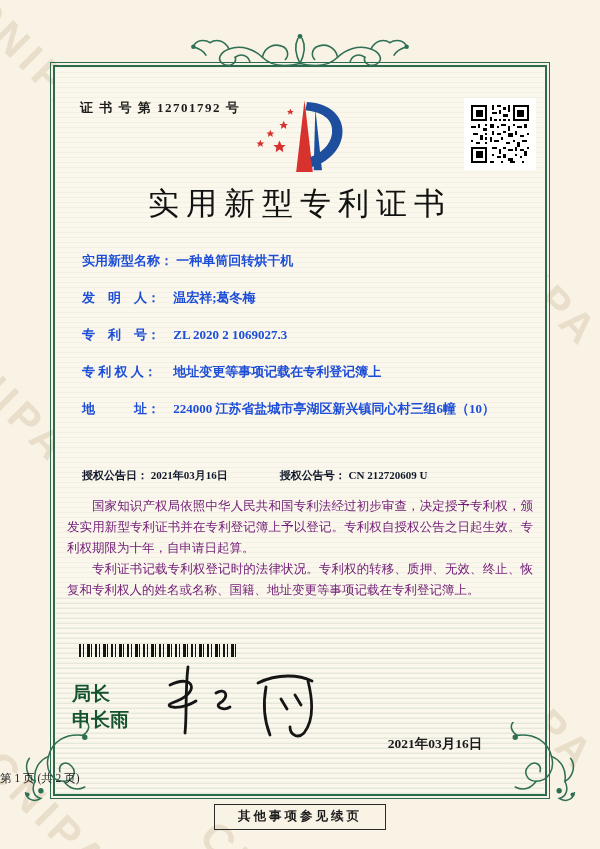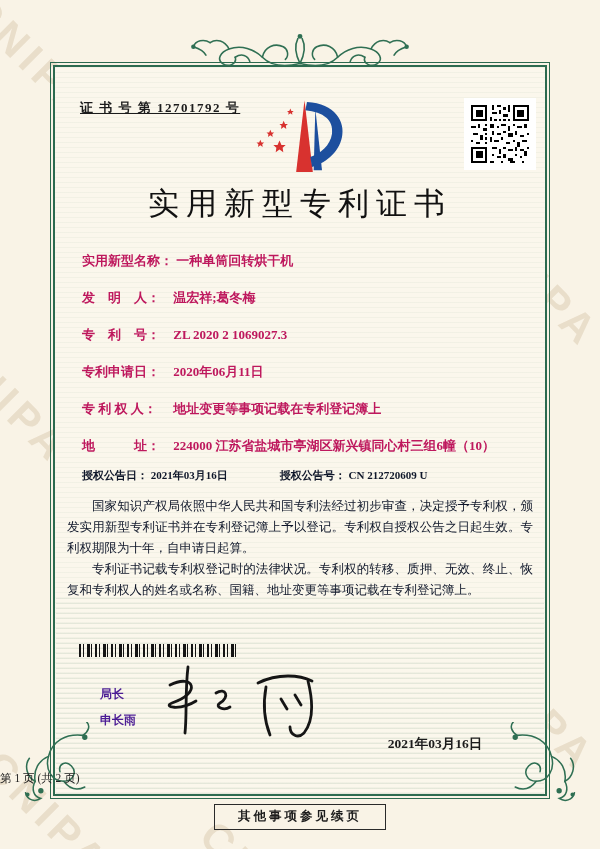--- a/index.html
+++ b/index.html
@@ -17,47 +17,47 @@
          border:1px solid #2c6b50;padding:2px;}
   .frame-inner{width:100%;height:100%;box-sizing:border-box;border:2px solid #2c6b50;
          background-color:#fbf7ec;
          background-image:repeating-linear-gradient(180deg,rgba(120,160,130,0.07) 0 1px,transparent 1px 5px);}
   .guilloche{position:absolute;left:56px;top:598px;width:488px;height:198px;
          background:repeating-linear-gradient(180deg,rgba(110,150,122,0.16) 0 1px,transparent 1px 5px);
          pointer-events:none;}
 
   
   .cert-no{position:absolute;left:80px;top:99px;font-size:13px;font-weight:600;
-           letter-spacing:1.5px;color:#1c1c1c;text-decoration:underline;}
+           letter-spacing:1.5px;color:#1c1c1c;}
   .logo{position:absolute;left:252px;top:92px;width:100px;height:90px;}
   .qr-wrap{position:absolute;left:464px;top:98px;width:72px;height:72px;background:#fff;
            display:flex;align-items:center;justify-content:center;}
   .qr-wrap svg{width:58px;height:58px;}
   .title{position:absolute;left:0;right:0;top:183px;text-align:center;font-size:31px;
          font-weight:400;letter-spacing:7px;color:#111;}
 
   
   .fields{position:absolute;left:82px;top:252px;width:452px;}
-  .field-row{line-height:18px;margin-bottom:19px;white-space:nowrap;font-size:13px;color:#be185d;}
+  .field-row{line-height:18px;margin-bottom:19px;white-space:nowrap;font-size:13px;color:#1d4ed8;}
   .f-label{display:inline-block;min-width:88px;font-weight:600;}
   .f-value{font-weight:600;}
   .grant-row{position:absolute;left:82px;top:468px;width:452px;display:flex;font-size:11px;
              color:#0f172a;white-space:nowrap;}
   .grant-row .pair2{margin-left:52px;}
 
   
-  .paras{position:absolute;left:67px;top:496px;width:466px;font-size:12.5px;color:#0f172a;}
+  .paras{position:absolute;left:67px;top:496px;width:466px;font-size:12.5px;color:#701a75;}
   .paras p{margin:0;text-indent:2em;text-align:justify;line-height:21px;}
 
   
   .barcode{position:absolute;left:79px;top:644px;width:157px;height:13px;
      background:repeating-linear-gradient(90deg,#141414 0 2px,transparent 2px 4px,#141414 4px 5px,
        transparent 5px 8px,#141414 8px 11px,transparent 11px 12px,#141414 12px 13px,transparent 13px 16px);}
-  .signer{position:absolute;left:100px;top:681px;font-size:12px;line-height:26px;
-          font-weight:600;color:#4c1d95;}
+  .signer{position:absolute;left:72px;top:681px;font-size:19px;line-height:26px;
+          font-weight:600;color:#14532d;}
   .signature{position:absolute;left:150px;top:656px;width:190px;height:82px;}
   .grant-date{position:absolute;left:350px;top:735px;width:170px;text-align:center;
           font-size:13.5px;font-weight:600;color:#1c1c1c;}
   .page-num{position:absolute;left:0;right:0;top:771px;text-align:left;font-size:11.5px;color:#222;}
   .stamp{position:absolute;left:50%;transform:translateX(-50%);top:804px;border:1px solid #2a2a2a;
          padding:3px 23px 4px;font-size:12.5px;letter-spacing:3px;font-weight:600;color:#1c1c1c;
          background:transparent;white-space:nowrap;}
 
   .ornament-top{position:absolute;left:172px;top:28px;width:256px;height:46px;}
   .flourish{position:absolute;width:86px;height:86px;}
@@ -240,24 +240,20 @@
     </div>
     <div class="field-row">
       <span class="f-label">发　明　人：</span>
       <span class="f-value">温宏祥;葛冬梅</span>
     </div>
     <div class="field-row">
       <span class="f-label">专　利　号：</span>
       <span class="f-value">ZL 2020 2 1069027.3</span>
     </div>
     <div class="field-row">
-      <span class="f-label">专利申请日：</span>
-      <span class="f-value">2020年06月11日</span>
-    </div>
-    <div class="field-row">
       <span class="f-label">专 利 权 人：</span>
       <span class="f-value">地址变更等事项记载在专利登记簿上</span>
     </div>
     <div class="field-row">
       <span class="f-label">地　　　址：</span>
       <span class="f-value">224000 江苏省盐城市亭湖区新兴镇同心村三组6幢（10）</span>
     </div>
   </div>
 
   <div class="grant-row">

